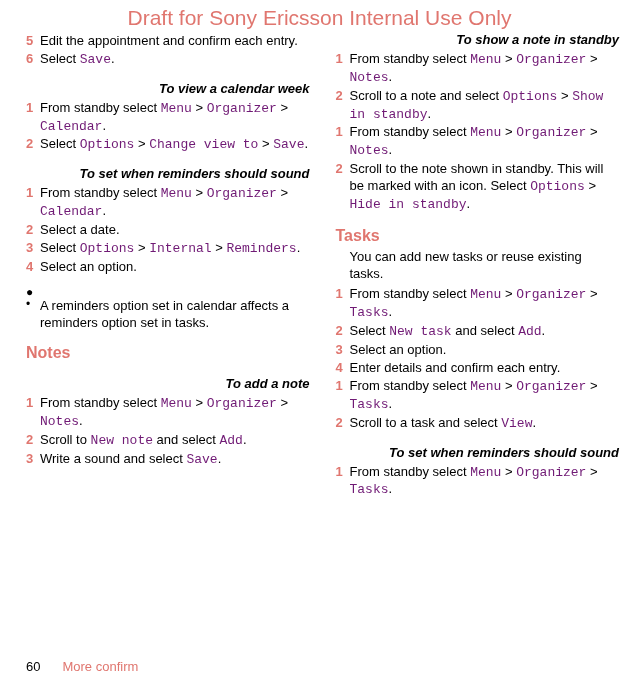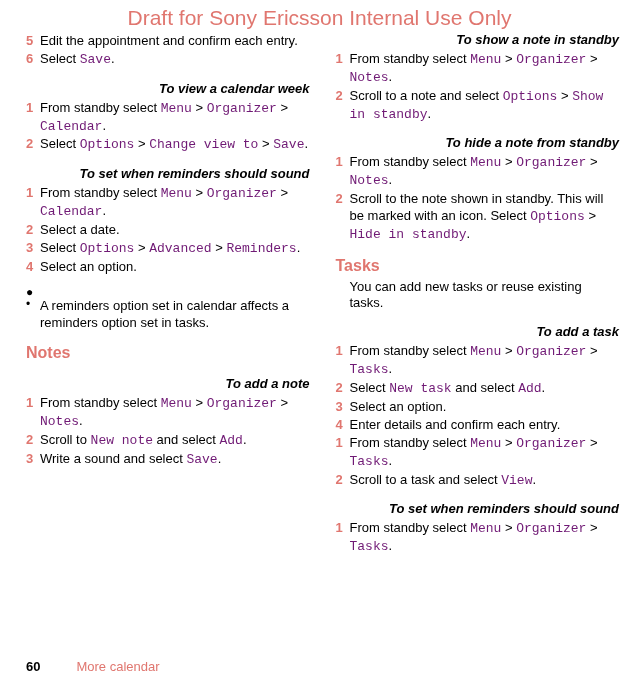--- a/index.html
+++ b/index.html
@@ -76,21 +76,21 @@
     flex: 1;
     margin-top: 12px;
   }
   .indent { padding-left: 14px; }
   .footer {
     position: absolute;
     bottom: 6px;
     left: 26px;
     font-size: 13px;
   }
-  .pn { display: inline-block; margin-right: 36px; font-weight: bold; }
+  .pn { display: inline-block; margin-right: 22px; }
   .mf { color: #e0766f; }
 </style>
 </head>
 <body>
 
 <div class="watermark">Draft for Sony Ericsson Internal Use Only</div>
 
 <div class="cols">
 
   <div class="col">
@@ -117,21 +117,21 @@
     <div class="step">
       <div class="num">1</div>
       <div class="stxt"><span>From standby select </span><span class="link">Menu</span><span> &gt; </span><span class="link">Organizer</span><span> &gt; </span><span class="link">Calendar</span><span>.</span></div>
     </div>
     <div class="step">
       <div class="num">2</div>
       <div class="stxt">Select a date.</div>
     </div>
     <div class="step">
       <div class="num">3</div>
-      <div class="stxt"><span>Select </span><span class="link">Options</span><span> &gt; </span><span class="link">Advanced</span><span> &gt; </span><span class="link">Reminders</span><span>.</span></div>
+      <div class="stxt"><span>Select </span><span class="link">Options</span><span> &gt; </span><span class="link">Internal</span><span> &gt; </span><span class="link">Reminders</span><span>.</span></div>
     </div>
     <div class="step">
       <div class="num">4</div>
       <div class="stxt">Select an option.</div>
     </div>
 
     <div class="note">
       <div class="note-icon">●<br>•</div>
       <div class="note-text">A reminders option set in calendar affects a reminders option set in tasks.</div>
     </div>
@@ -157,34 +157,32 @@
     <div class="sub" style="margin-top:0">To show a note in standby</div>
     <div class="step">
       <div class="num">1</div>
       <div class="stxt"><span>From standby select </span><span class="link">Menu</span><span> &gt; </span><span class="link">Organizer</span><span> &gt; </span><span class="link">Notes</span><span>.</span></div>
     </div>
     <div class="step">
       <div class="num">2</div>
       <div class="stxt"><span>Scroll to a note and select </span><span class="link">Options</span><span> &gt; </span><span class="link">Show in standby</span><span>.</span></div>
     </div>
 
-    <div class="sub">To hide a note from standby</div>
     <div class="step">
       <div class="num">1</div>
       <div class="stxt"><span>From standby select </span><span class="link">Menu</span><span> &gt; </span><span class="link">Organizer</span><span> &gt; </span><span class="link">Notes</span><span>.</span></div>
     </div>
     <div class="step">
       <div class="num">2</div>
       <div class="stxt"><span>Scroll to the note shown in standby. This will be marked with an icon. Select </span><span class="link">Options</span><span> &gt; </span><span class="link">Hide in standby</span><span>.</span></div>
     </div>
 
     <div class="sechead">Tasks</div>
     <div class="para indent">You can add new tasks or reuse existing tasks.</div>
 
-    <div class="sub">To add a task</div>
     <div class="step">
       <div class="num">1</div>
       <div class="stxt"><span>From standby select </span><span class="link">Menu</span><span> &gt; </span><span class="link">Organizer</span><span> &gt; </span><span class="link">Tasks</span><span>.</span></div>
     </div>
     <div class="step">
       <div class="num">2</div>
       <div class="stxt"><span>Select </span><span class="link">New task</span><span> and select </span><span class="link">Add</span><span>.</span></div>
     </div>
     <div class="step">
       <div class="num">3</div>
@@ -206,14 +204,14 @@
 
     <div class="sub">To set when reminders should sound</div>
     <div class="step">
       <div class="num">1</div>
       <div class="stxt"><span>From standby select </span><span class="link">Menu</span><span> &gt; </span><span class="link">Organizer</span><span> &gt; </span><span class="link">Tasks</span><span>.</span></div>
     </div>
   </div>
 </div>
 
 <div class="footer">
-  <span class="pn">60</span><span class="mf">More calendar</span>
+  <span class="pn">60</span><span class="mf">More confirm</span>
 </div>
 
 </body></html>

